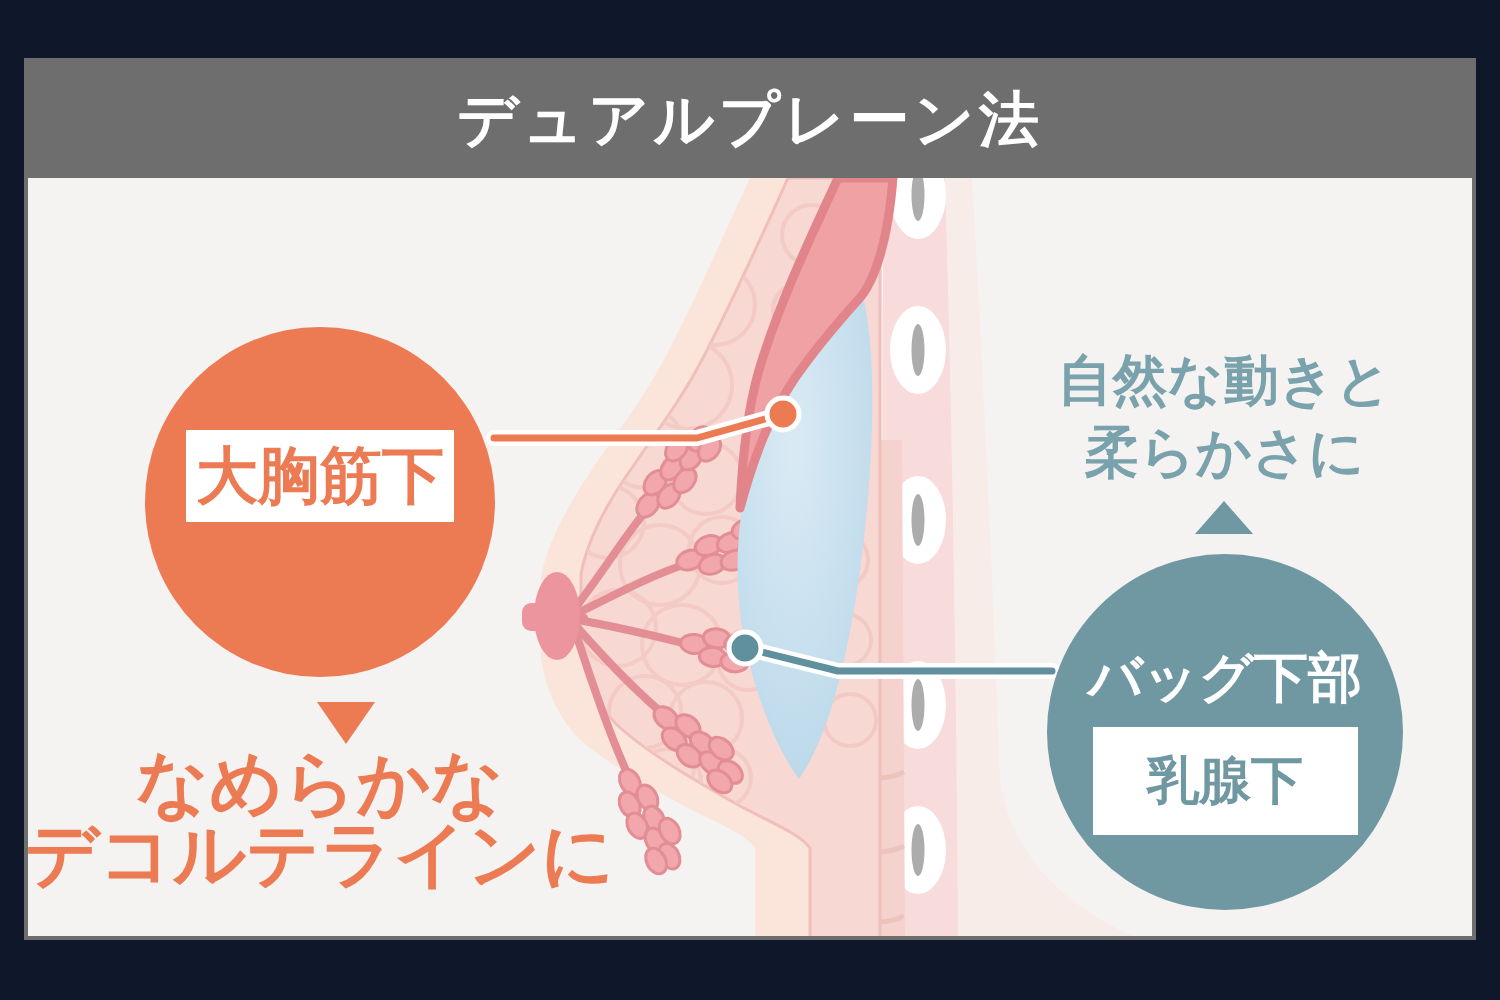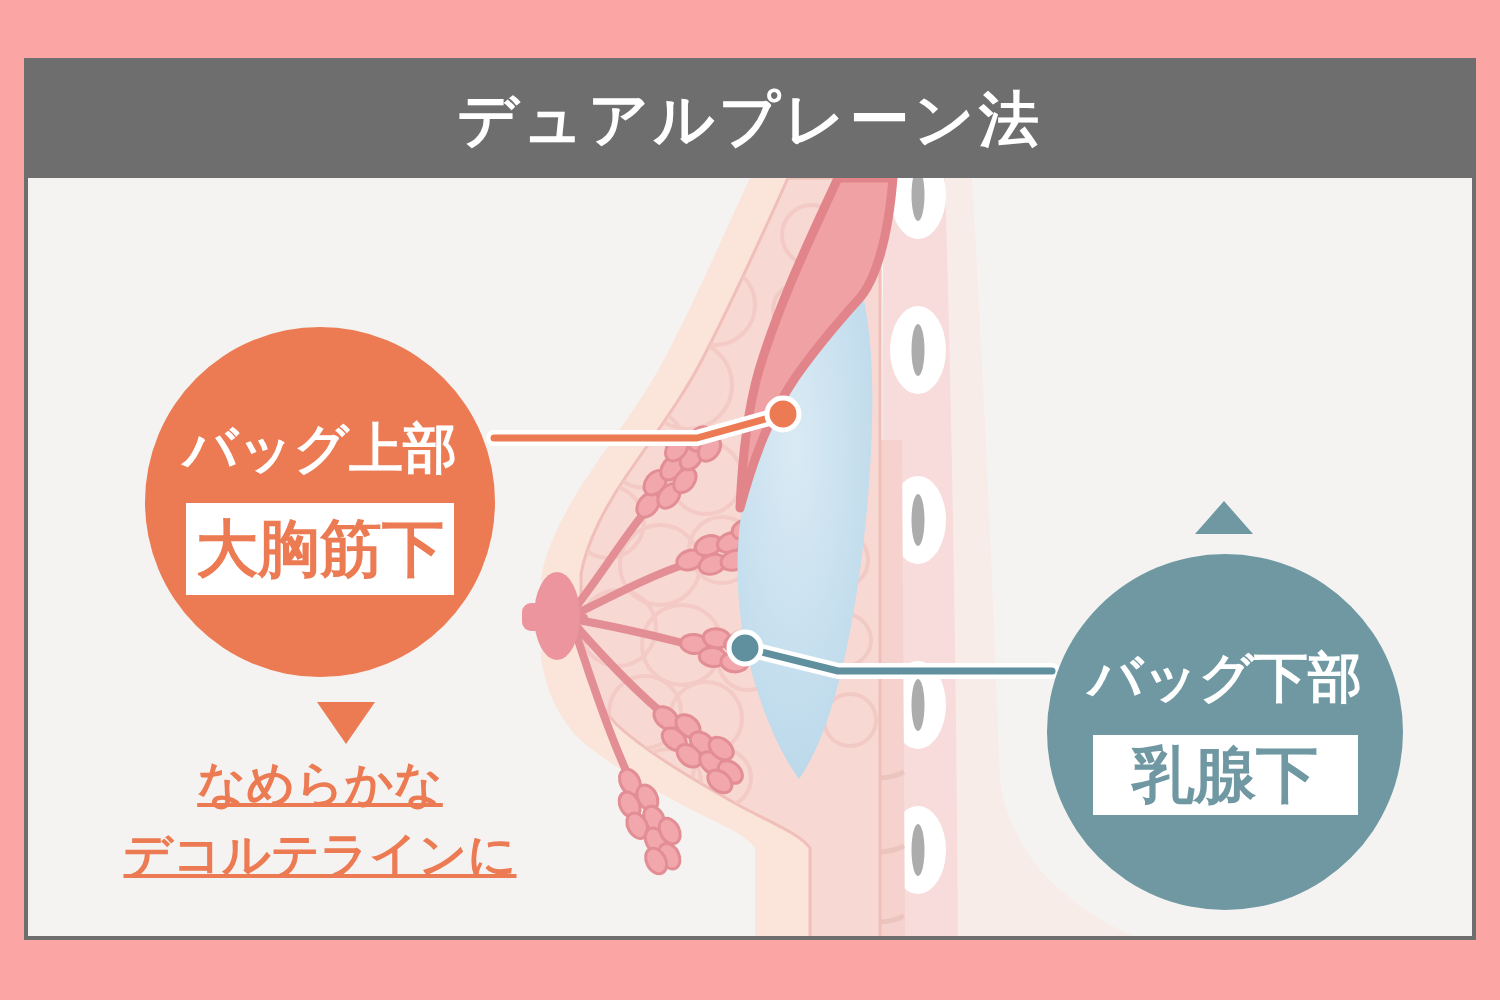--- a/index.html
+++ b/index.html
@@ -2,44 +2,44 @@
 <html lang="ja" style="--orange: #EC7B53; --teal: #6F98A3; --teal-text: #7AA2AC; --teal-line: #60909D; --frame: #6E6E6E; --panel: #F4F3F1;"><head>
 <meta charset="utf-8">
 <style>
   :root{
     --orange:#EC7B53; --teal:#6F98A3; --teal-text:#7AA2AC; --teal-line:#60909D;
     --frame:#6E6E6E; --panel:#F4F3F1; --white:#FFFFFF;
   }
   *{margin:0;padding:0;box-sizing:border-box;}
   html,body{background:#fff;}
   body{font-family:"DejaVu Sans","Liberation Sans",sans-serif;}
-  .stage{position:relative;width:1500px;height:1000px;background:#fca5a5;overflow:hidden;}
+  .stage{position:relative;width:1500px;height:1000px;background:#0f172a;overflow:hidden;}
   .frame{position:absolute;left:24px;top:58px;width:1452px;height:882px;
          border:4px solid var(--frame);background:var(--panel);}
   .title-bar{position:absolute;left:0;top:0;width:100%;height:116px;background:var(--frame);
              display:flex;align-items:center;justify-content:center;}
   .title-bar span{color:#fff;font-size:60px;font-weight:700;letter-spacing:4px;}
   .panel{position:absolute;left:0;top:116px;width:1444px;height:758px;background:var(--panel);}
   svg.anatomy{position:absolute;left:0;top:0;z-index:1;}
   .bubble{position:absolute;border-radius:50%;display:flex;flex-direction:column;align-items:center;z-index:3;}
   .bubble .heading{font-weight:700;color:#fff;}
   .bubble .tagbox{background:#fff;display:flex;align-items:center;justify-content:center;font-weight:800;}
   .bubble-orange{left:117px;top:149px;width:350px;height:350px;background:var(--orange);padding-top:86px;}
   .bubble-orange .heading{font-size:54px;}
   .bubble-orange .tagbox{width:268px;height:92px;margin-top:17px;color:var(--orange);font-size:62px;}
   .bubble-teal{left:1019px;top:376px;width:356px;height:356px;background:var(--teal);padding-top:88px;text-align:right;}
   .bubble-teal .heading{font-size:54px;}
-  .bubble-teal .tagbox{width:265px;height:80px;margin-top:20px;color:var(--teal);font-size:62px;}
+  .bubble-teal .tagbox{width:265px;height:108px;margin-top:12px;color:var(--teal);font-size:52px;}
   .tri{position:absolute;width:0;height:0;z-index:3;}
   .tri-down{left:289px;top:524px;border-left:29px solid transparent;border-right:29px solid transparent;
             border-top:42px solid var(--orange);}
   .tri-up{left:1167px;top:323px;border-left:29px solid transparent;border-right:29px solid transparent;
           border-bottom:33px solid var(--teal);}
   .note{position:absolute;text-align:center;font-weight:800;z-index:3;}
-  .note-orange{left:-8px;top:570px;width:600px;font-size:48px;line-height:71px;color:var(--orange);text-decoration:underline;}
+  .note-orange{left:-8px;top:570px;width:600px;font-size:72px;line-height:71px;color:var(--orange);}
   .note-teal{left:924px;top:166px;width:545px;font-size:55px;line-height:72px;color:var(--teal-text);}
 </style>
 </head>
 <body>
 
 <div class="stage">
   <div class="frame">
 
     <div class="title-bar">
       <span>デュアルプレーン法</span>
@@ -222,31 +222,34 @@
         </g>
 
         <g>
           <path d="M1052,671 L838,671 L745,648" fill="none" stroke="#FFFFFF" stroke-width="16" stroke-linejoin="round" stroke-linecap="round"></path>
           <path d="M1052,671 L838,671 L745,648" fill="none" stroke="#60909D" stroke-width="7" stroke-linejoin="round" stroke-linecap="round"></path>
           <circle cx="745" cy="648" r="16" fill="#60909D" stroke="#FFFFFF" stroke-width="5"></circle>
         </g>
       </svg>
 
       <div class="bubble bubble-orange">
-        <span class="heading">バッグ上部</span>
         <div class="tagbox">
           <span>大胸筋下</span>
         </div>
       </div>
       <div class="tri tri-down"></div>
       <div class="note note-orange">
         <div>なめらかな</div>
         <div>デコルテラインに</div>
       </div>
 
+      <div class="note note-teal">
+        <div>自然な動きと</div>
+        <div>柔らかさに</div>
+      </div>
       <div class="tri tri-up"></div>
       <div class="bubble bubble-teal">
         <span class="heading">バッグ下部</span>
         <div class="tagbox">
           <span>乳腺下</span>
         </div>
       </div>
 
     </div>
   </div>

